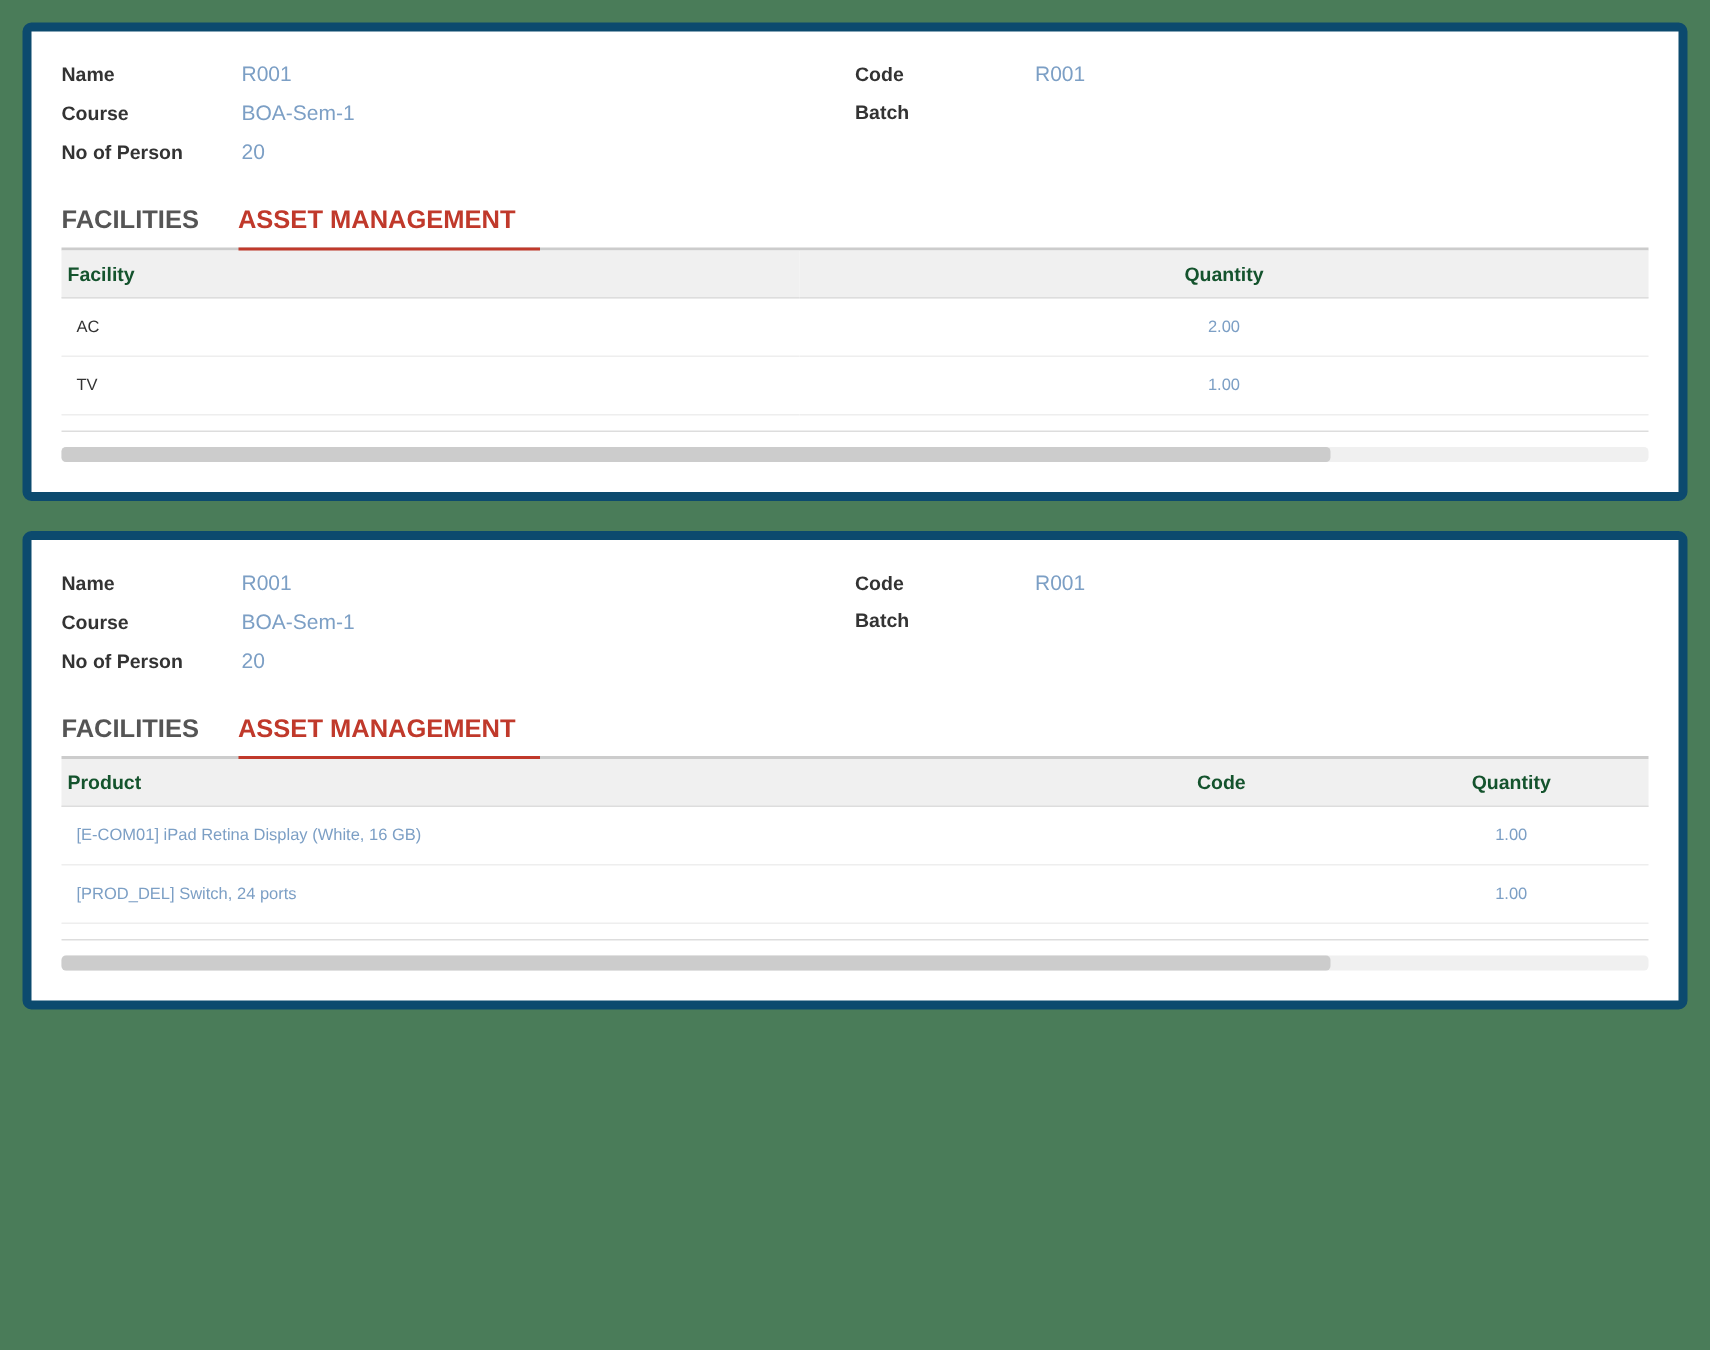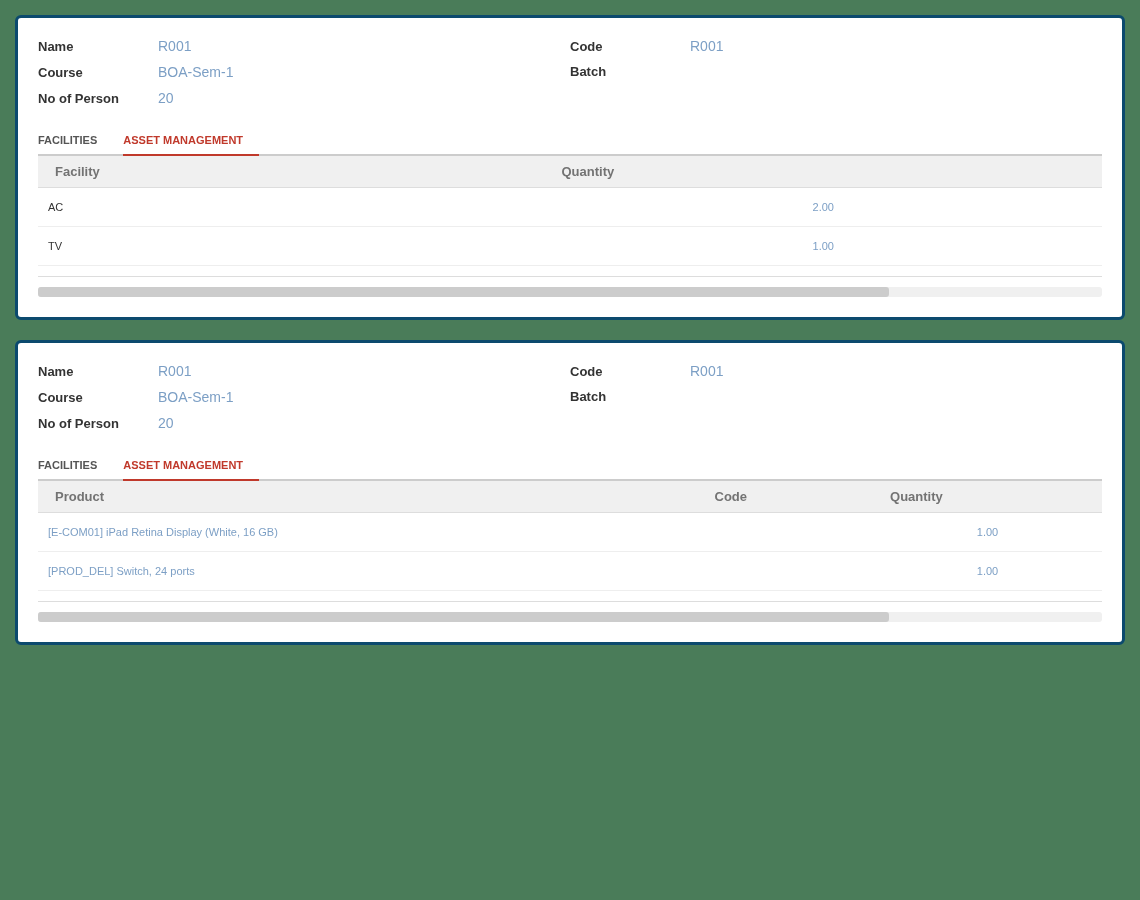--- a/index.html
+++ b/index.html
@@ -6,21 +6,21 @@
     body {
       background-color: #4a7c59;
       font-family: Arial, sans-serif;
       font-size: 13px;
       color: #333;
       padding: 15px;
       min-height: 900px;
     }
     .card {
       background: #fff;
-      border: 3px solid #0c4a6e;
+      border: 6px solid #0c4a6e;
       border-radius: 6px;
       padding: 20px;
       margin-bottom: 20px;
     }
     .info-grid {
       display: grid;
       grid-template-columns: 1fr 1fr;
       gap: 0;
       margin-bottom: 20px;
     }
@@ -46,21 +46,21 @@
       font-size: 14px;
     }
     .tabs {
       display: flex;
       border-bottom: 2px solid #ccc;
       margin-bottom: 0;
     }
     .tab {
       padding: 8px 16px 8px 0;
       font-weight: bold;
-      font-size: 11px;
+      font-size: 17px;
       cursor: pointer;
       color: #555;
       margin-right: 10px;
     }
     .tab.active-asset {
       color: #c0392b;
       border-bottom: 2px solid #c0392b;
       margin-bottom: -2px;
       text-align: right;
     }
@@ -69,29 +69,29 @@
     }
     table {
       width: 100%;
       border-collapse: collapse;
       margin-top: 0;
     }
     thead tr {
       background-color: #f0f0f0;
     }
     thead th {
-      padding: 8px 17px;
+      padding: 8px 4px;
       text-align: left;
       font-weight: bold;
       font-size: 13px;
-      color: #737373;
+      color: #14532d;
       border-bottom: 1px solid #ddd;
     }
     thead th.right {
-      text-align: left;
+      text-align: center;
     }
     tbody tr {
       border-bottom: 1px solid #eee;
     }
     tbody td {
       padding: 13px 10px;
       font-size: 11px;
       color: #333;
     }
     tbody td.right {

